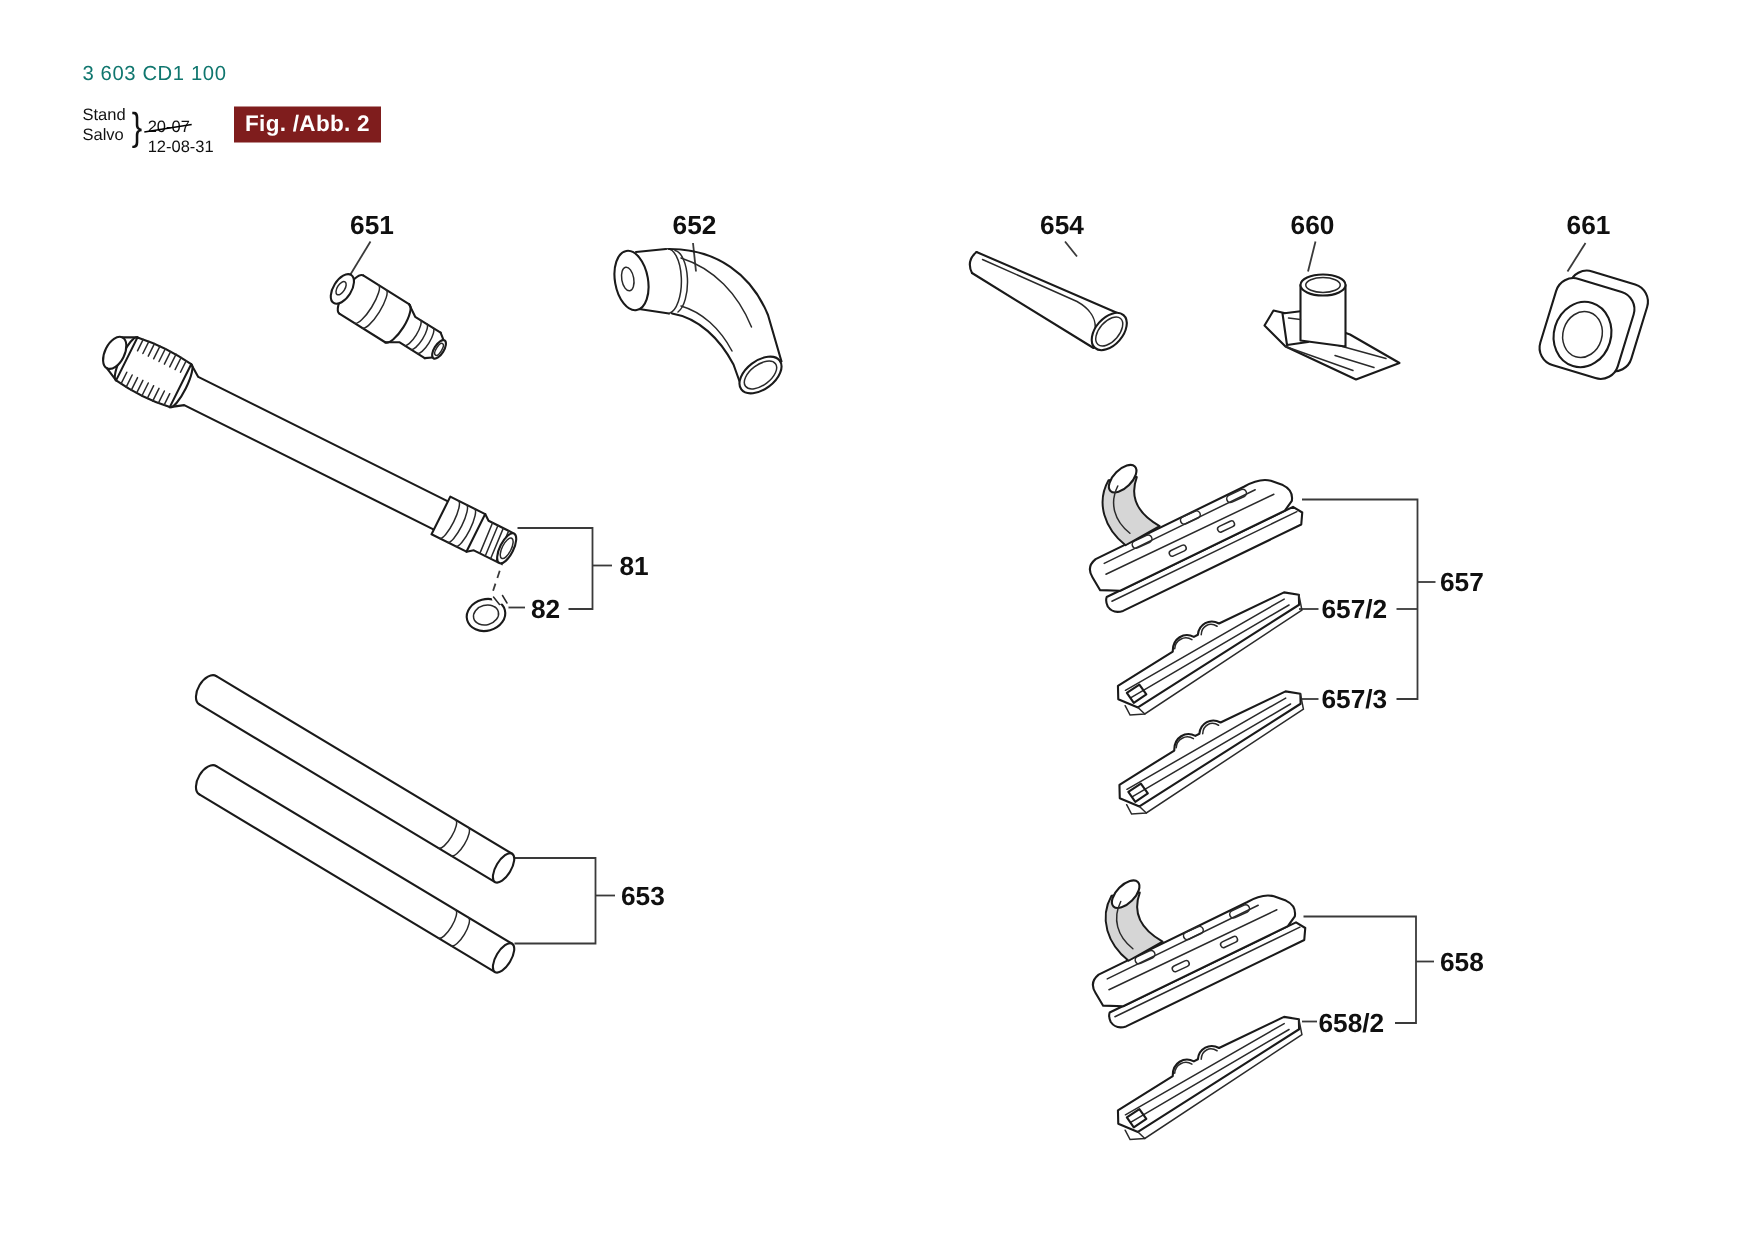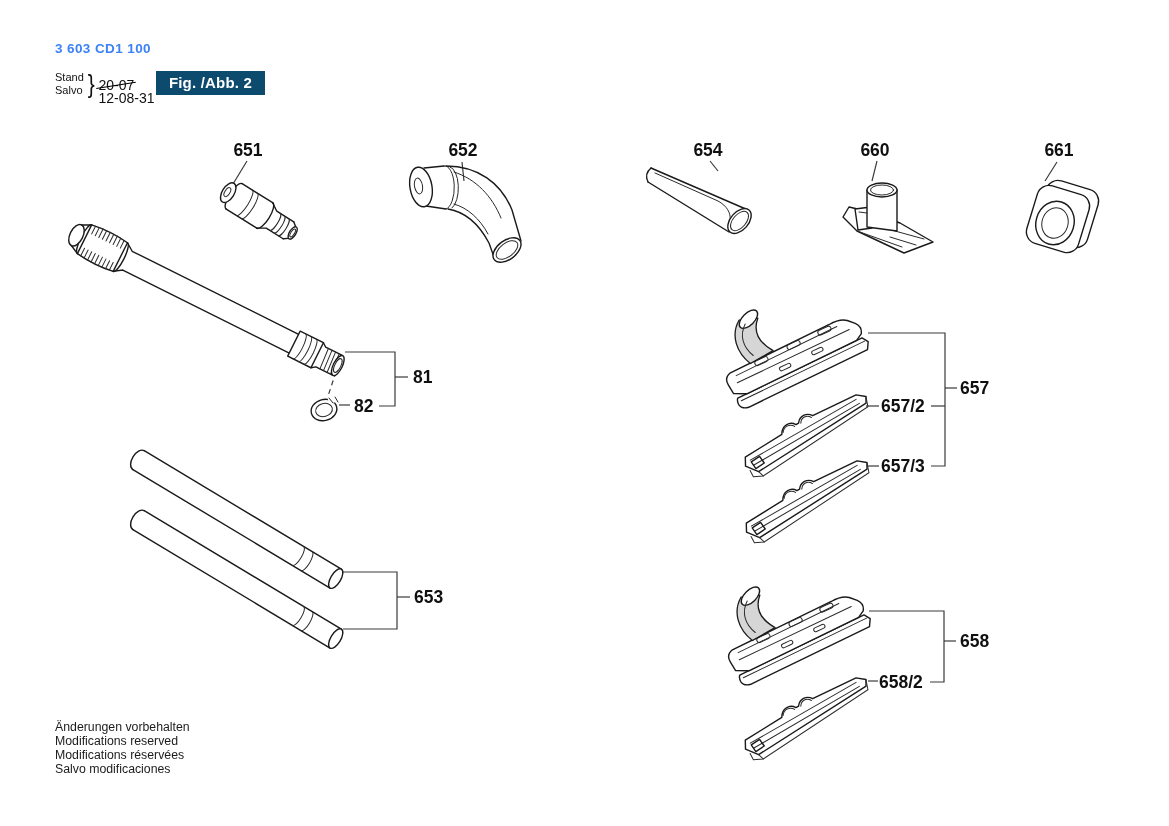--- a/index.html
+++ b/index.html
@@ -2,37 +2,37 @@
 <html><head>
 <meta charset="utf-8">
 <style>
   html,body { margin:0; padding:0; background:#fff; }
   .page {
     position:relative; width:1169px; height:826px; background:#ffffff;
     font-family:"Liberation Sans", sans-serif; color:#111; overflow:hidden;
   }
   .hdr-partnum {
     position:absolute; left:55px; top:41px;
-    font-size:13.5px; letter-spacing:.4px; color:#3b82f6;font-weight:bold;
+    font-size:13.5px; letter-spacing:.4px; color:#0f766e;
   }
   .revision {
     position:absolute; left:55px; top:63px;
     display:flex; align-items:center; gap:2px;justify-content:flex-end;
   }
   .rev-words { font-size:11px; line-height:13px; color:#111; }
   .rev-brace { font-size:26px; font-weight:300; transform:scaleX(.8); margin:0 1px; }
-  .rev-dates { font-size:14px; line-height:13px; color:#111;margin-top:16px; }
+  .rev-dates { font-size:11px; line-height:13px; color:#111;margin-top:16px; }
   .date-old { position:relative; display:inline-block; }
   .date-old::after {
     content:""; position:absolute; left:-2px; right:-2px; top:45%;
     border-top:1.4px solid #000; transform:rotate(-9deg);
   }
   .fig-badge {
-    position:absolute; left:156px; top:71px; width:109px; height:24px;
-    background:#0c4a6e; color:#fff; font-weight:bold; font-size:15px;
+    position:absolute; left:156px; top:71px; width:98px; height:24px;
+    background:#7f1d1d; color:#fff; font-weight:bold; font-size:15px;
     text-align:center; line-height:24px; letter-spacing:.2px;
   }
   .footer {
     position:absolute; left:55px; top:721px;
     font-size:12.3px; line-height:13.9px; color:#1c1c1c;
   }
   svg.diagram { position:absolute; left:0; top:0; }
   .plabel { font-family:"Liberation Sans", sans-serif; font-weight:bold; font-size:17.5px; fill:#101010; }
   .outline { stroke:#1a1a1a; stroke-width:1.4; fill:none; stroke-linecap:round; stroke-linejoin:round; }
   .outline-f { stroke:#1a1a1a; stroke-width:1.4; fill:#ffffff; stroke-linejoin:round; }
@@ -253,20 +253,14 @@
       <text class="plabel" x="354" y="412">82</text>
       <text class="plabel" x="414" y="603">653</text>
       <text class="plabel" x="960" y="394">657</text>
       <text class="plabel" x="881" y="412">657/2</text>
       <text class="plabel" x="881" y="472">657/3</text>
       <text class="plabel" x="960" y="647">658</text>
       <text class="plabel" x="879" y="688">658/2</text>
     </g>
   </svg>
 
-  <div class="footer">
-    <div>Änderungen vorbehalten</div>
-    <div>Modifications reserved</div>
-    <div>Modifications réservées</div>
-    <div>Salvo modificaciones</div>
-  </div>
 
 </div>
 
 </body></html>

